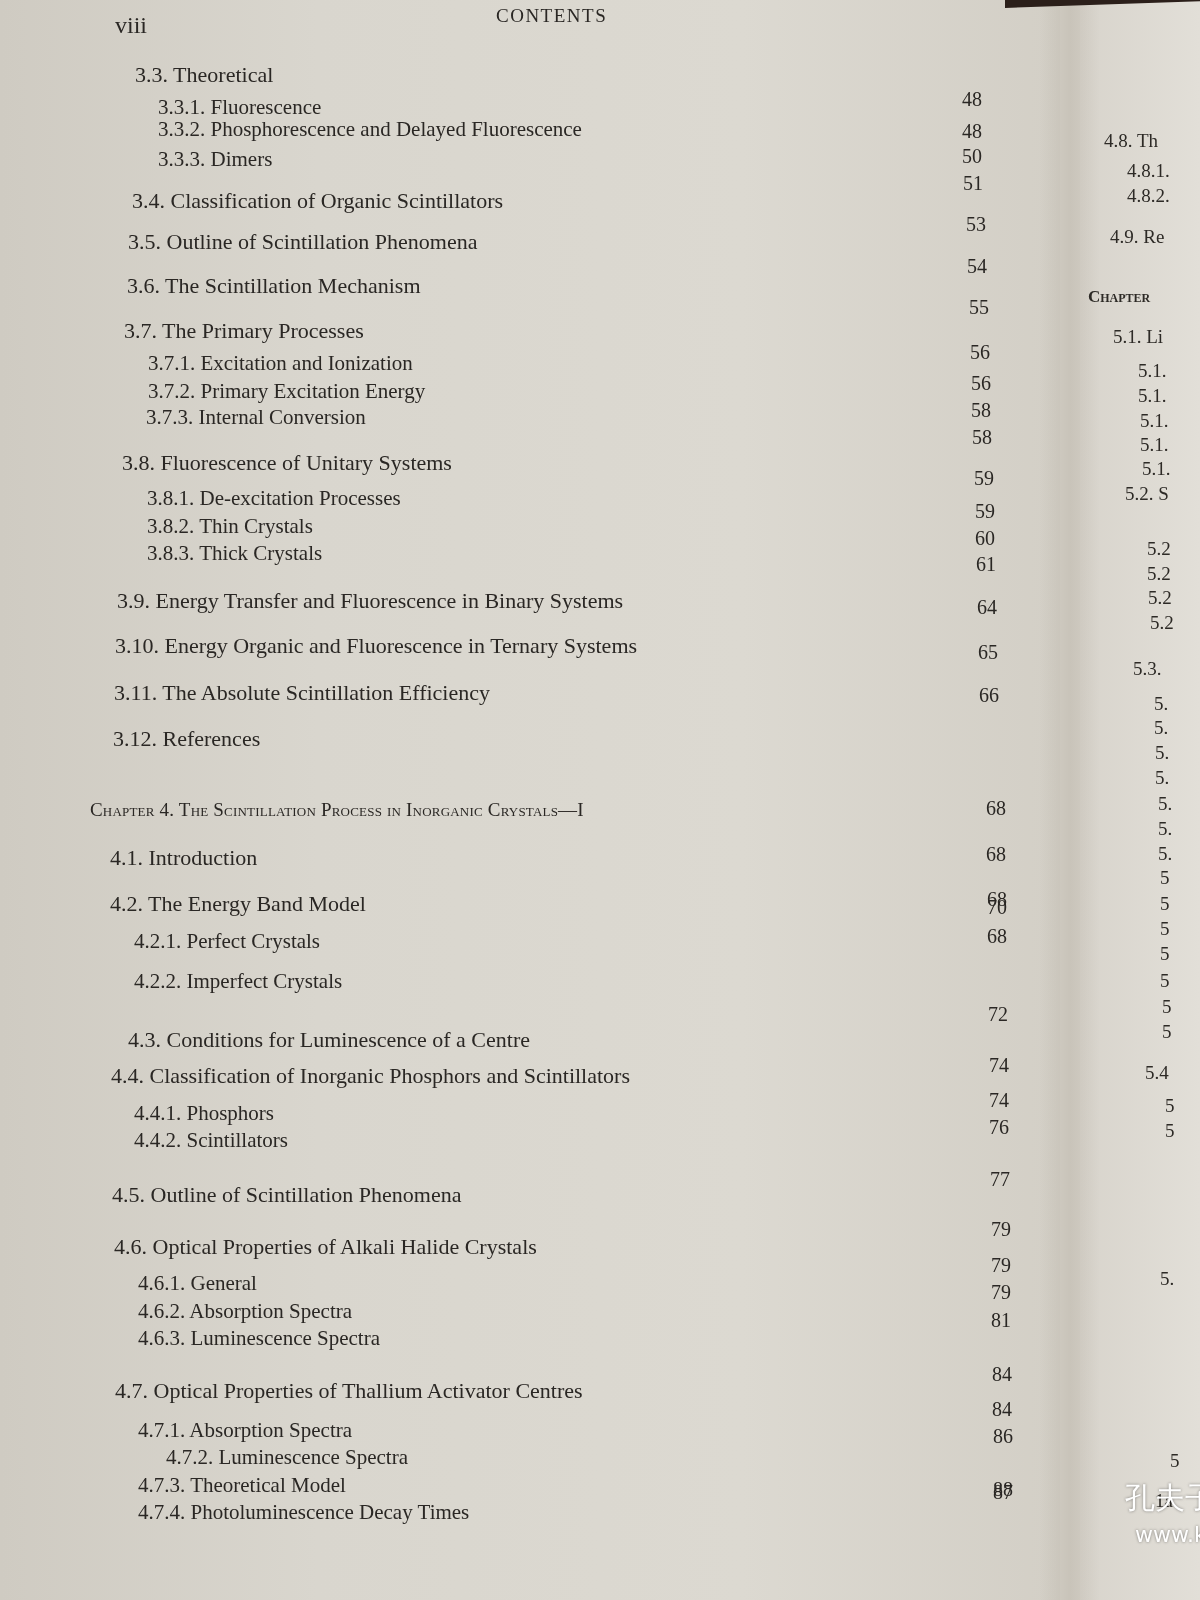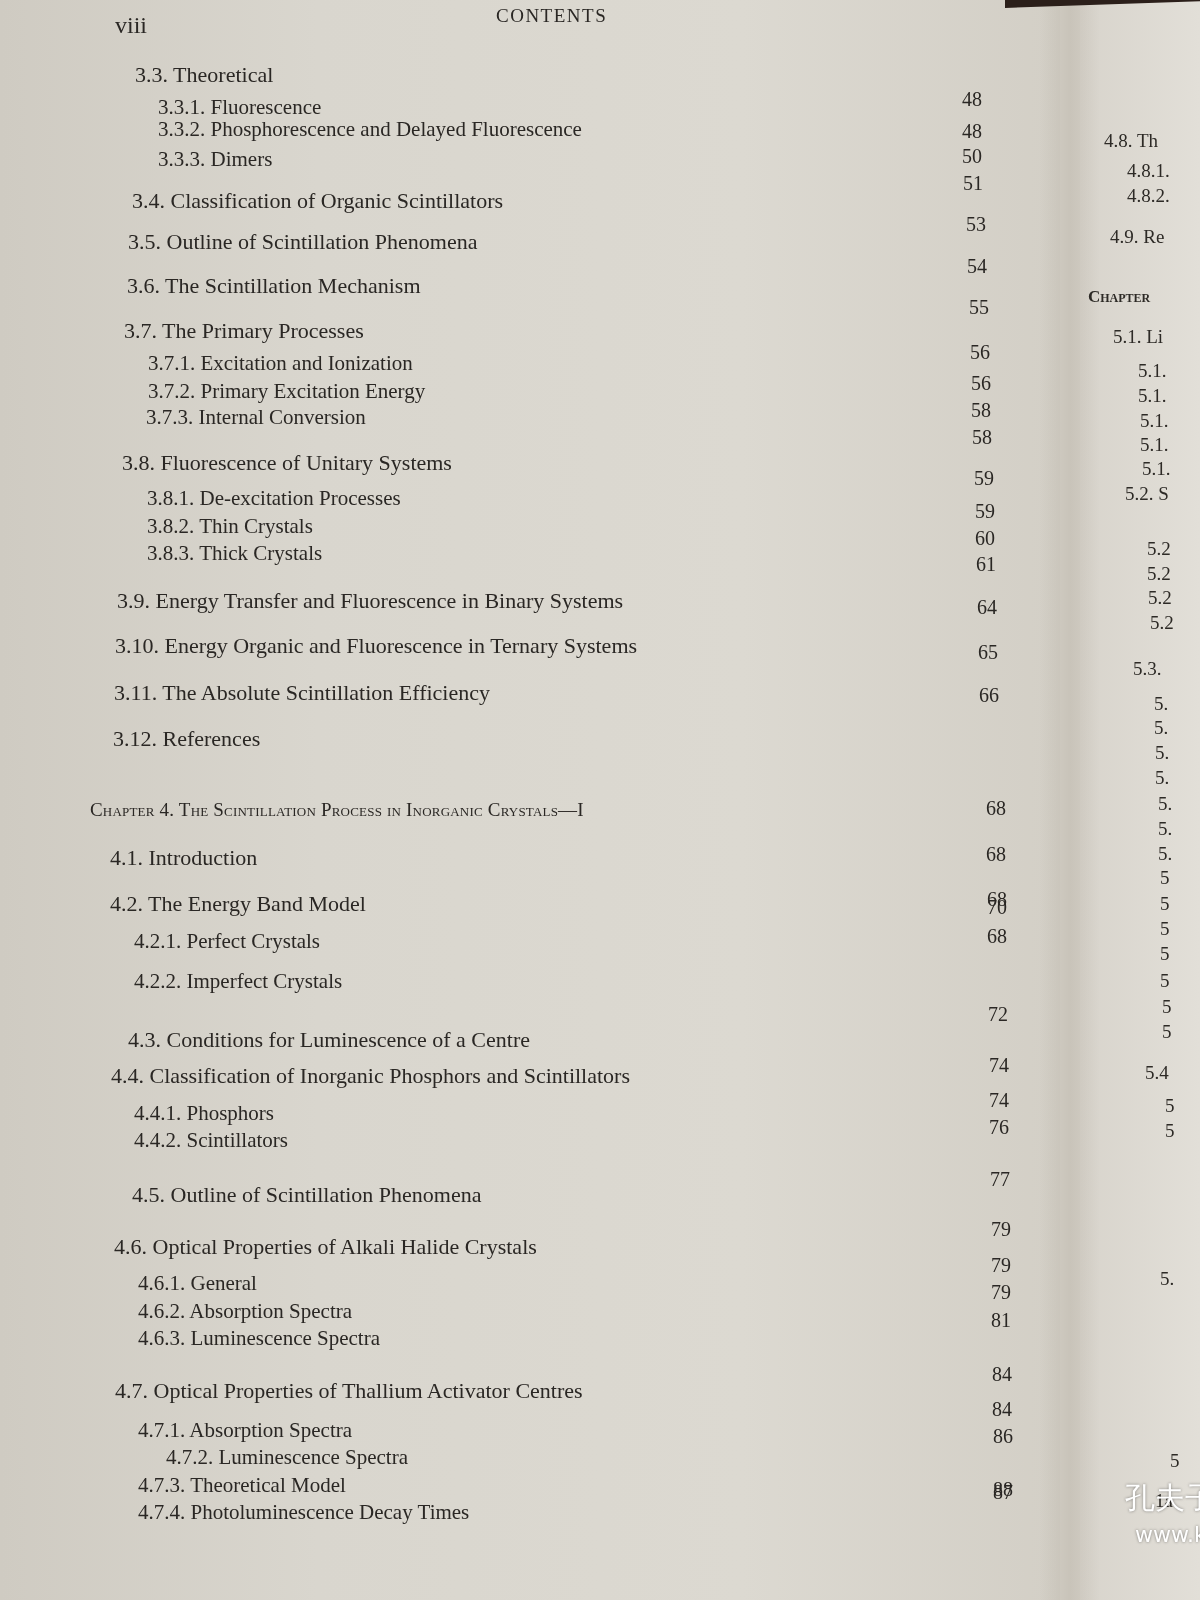--- a/index.html
+++ b/index.html
@@ -101,21 +101,21 @@
     <div class="entry l2" style="left: 134px; top: 957px; margin-top: 12px;"><span>4.2.2.</span> <span>Imperfect Crystals</span></div>
     <div class="pg" style="left: 987px; top: 896px;">70</div>
     <div class="entry l1" style="left: 128px; top: 1011px; margin-top: 16px;"><span>4.3.</span> <span>Conditions for Luminescence of a Centre</span></div>
     <div class="pg" style="left: 988px; top: 1003px;">72</div>
     <div class="entry l1" style="left: 111px; top: 1063px;"><span>4.4.</span> <span>Classification of Inorganic Phosphors and Scintillators</span></div>
     <div class="pg" style="left: 989px; top: 1054px;">74</div>
     <div class="entry l2" style="left: 134px; top: 1101px;"><span>4.4.1.</span> <span>Phosphors</span></div>
     <div class="pg" style="left: 989px; top: 1089px;">74</div>
     <div class="entry l2" style="left: 134px; top: 1128px;"><span>4.4.2.</span> <span>Scintillators</span></div>
     <div class="pg" style="left: 989px; top: 1116px;">76</div>
-    <div class="entry l1" style="left: 112px; top: 1182px; margin-left: 20px;"><span>4.5.</span> <span>Outline of Scintillation Phenomena</span></div>
+    <div class="entry l1" style="left: 112px; top: 1182px;"><span>4.5.</span> <span>Outline of Scintillation Phenomena</span></div>
     <div class="pg" style="left: 990px; top: 1168px;">77</div>
     <div class="entry l1" style="left: 114px; top: 1234px;"><span>4.6.</span> <span>Optical Properties of Alkali Halide Crystals</span></div>
     <div class="pg" style="left: 991px; top: 1218px;">79</div>
     <div class="entry l2" style="left: 138px; top: 1271px;"><span>4.6.1.</span> <span>General</span></div>
     <div class="pg" style="left: 991px; top: 1254px;">79</div>
     <div class="entry l2" style="left: 138px; top: 1299px;"><span>4.6.2.</span> <span>Absorption Spectra</span></div>
     <div class="pg" style="left: 991px; top: 1281px;">79</div>
     <div class="entry l2" style="left: 138px; top: 1326px;"><span>4.6.3.</span> <span>Luminescence Spectra</span></div>
     <div class="pg" style="left: 991px; top: 1309px;">81</div>
     <div class="entry l1" style="left: 115px; top: 1378px; text-align: center;"><span>4.7.</span> <span>Optical Properties of Thallium Activator Centres</span></div>

